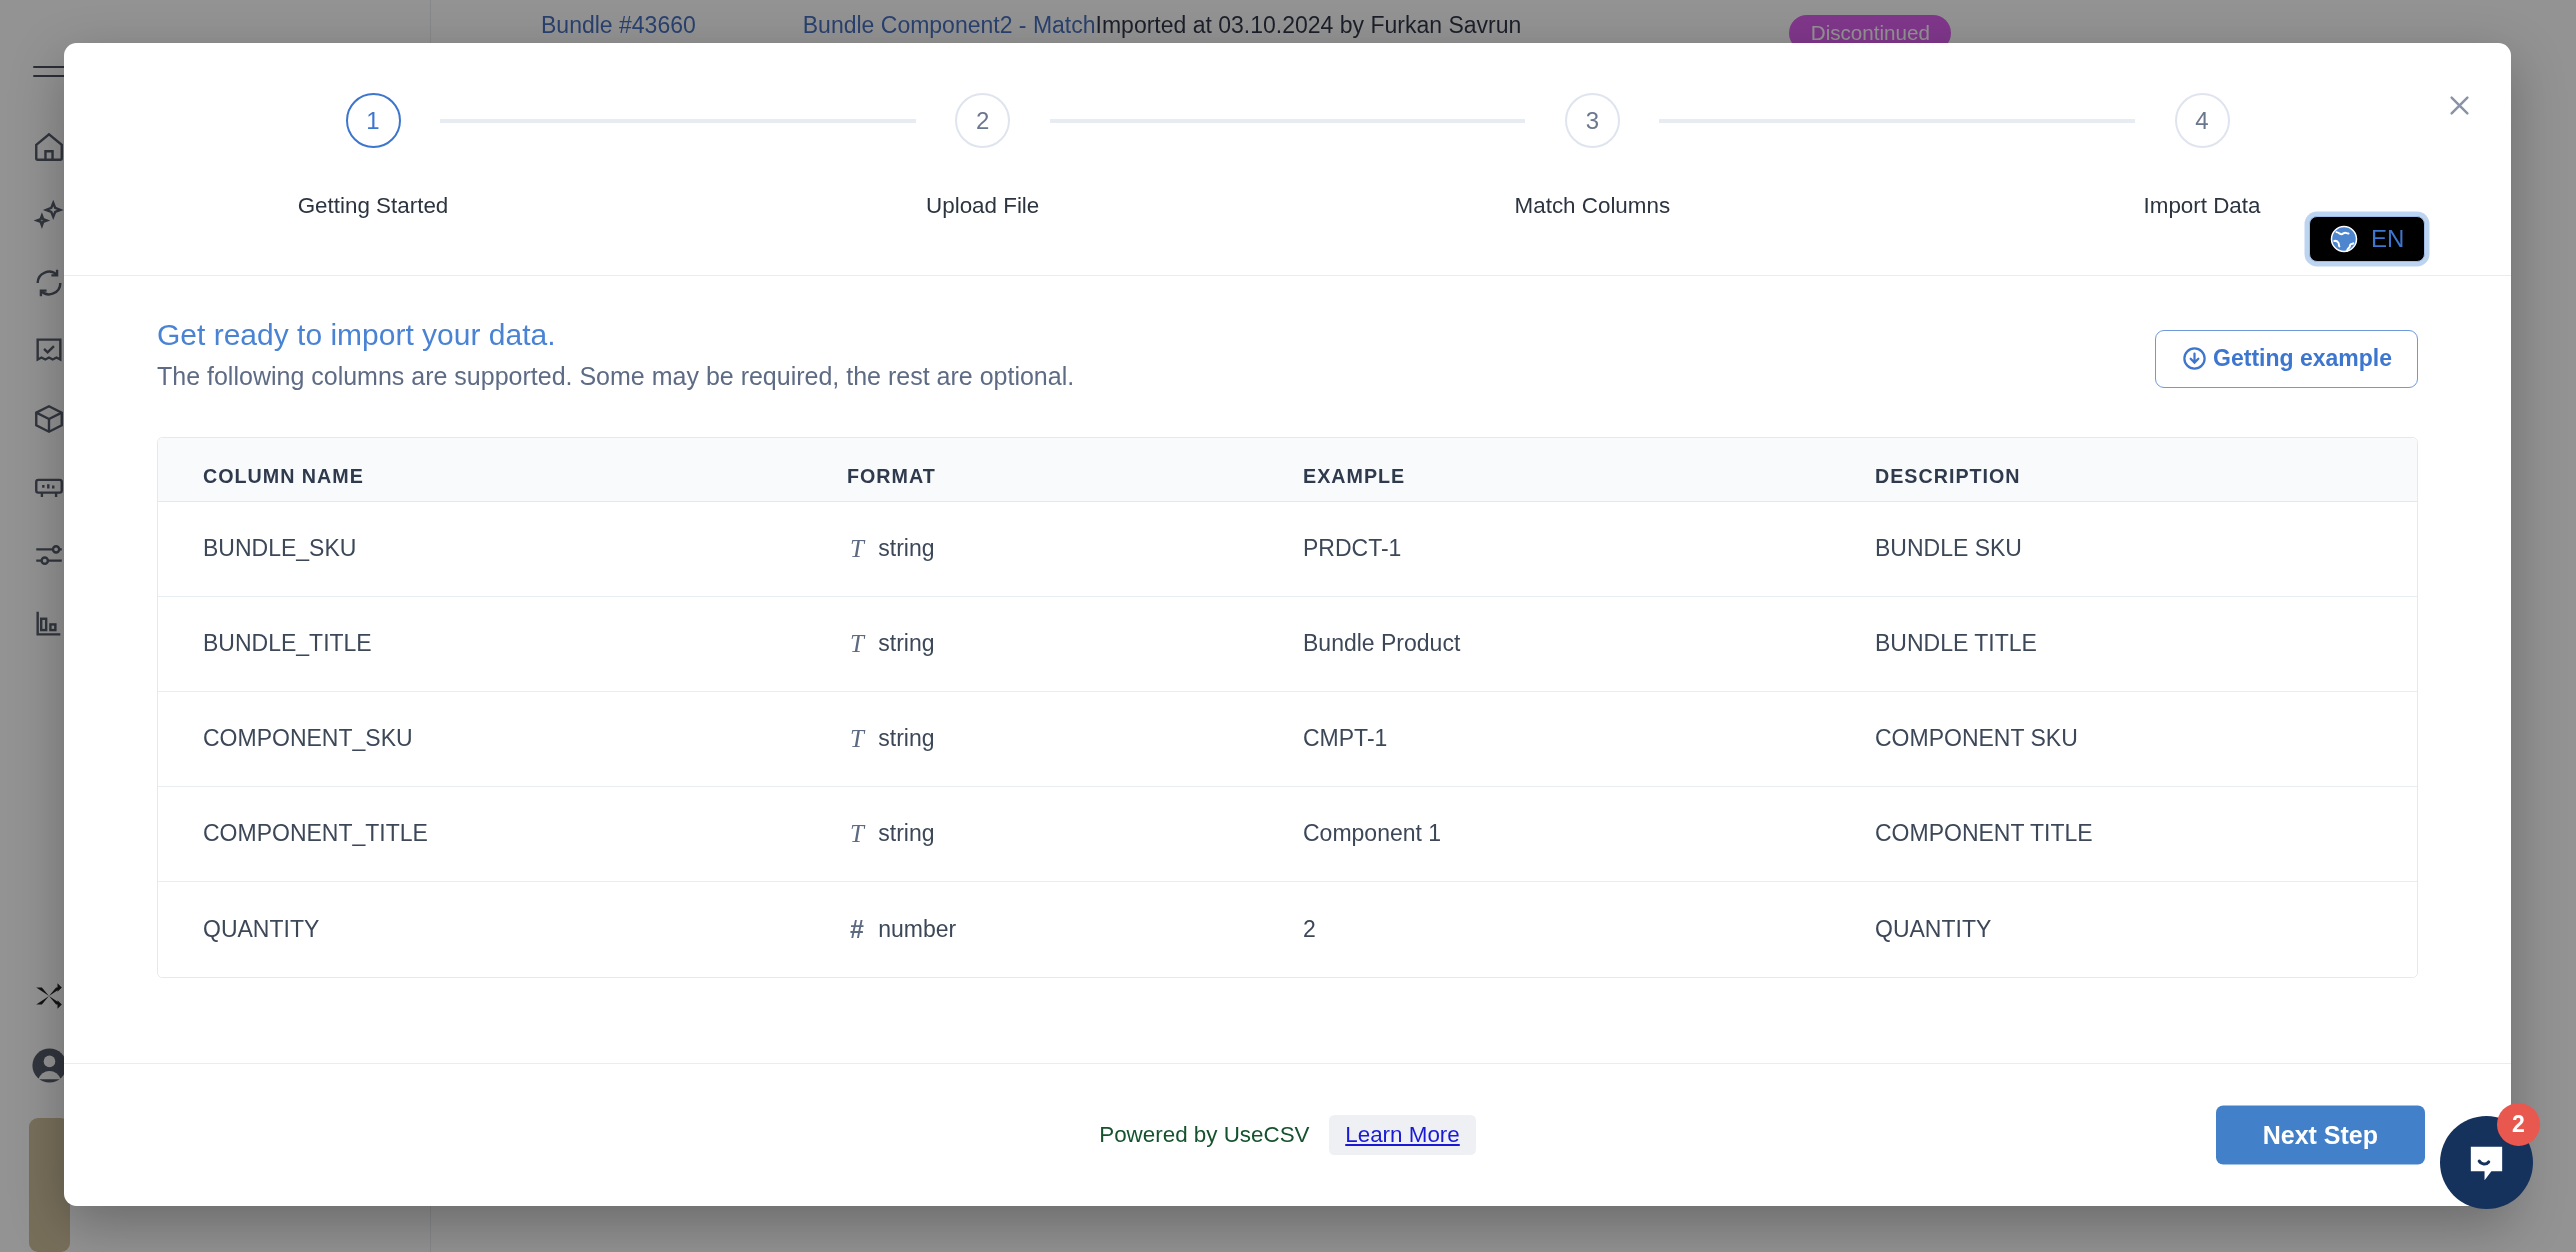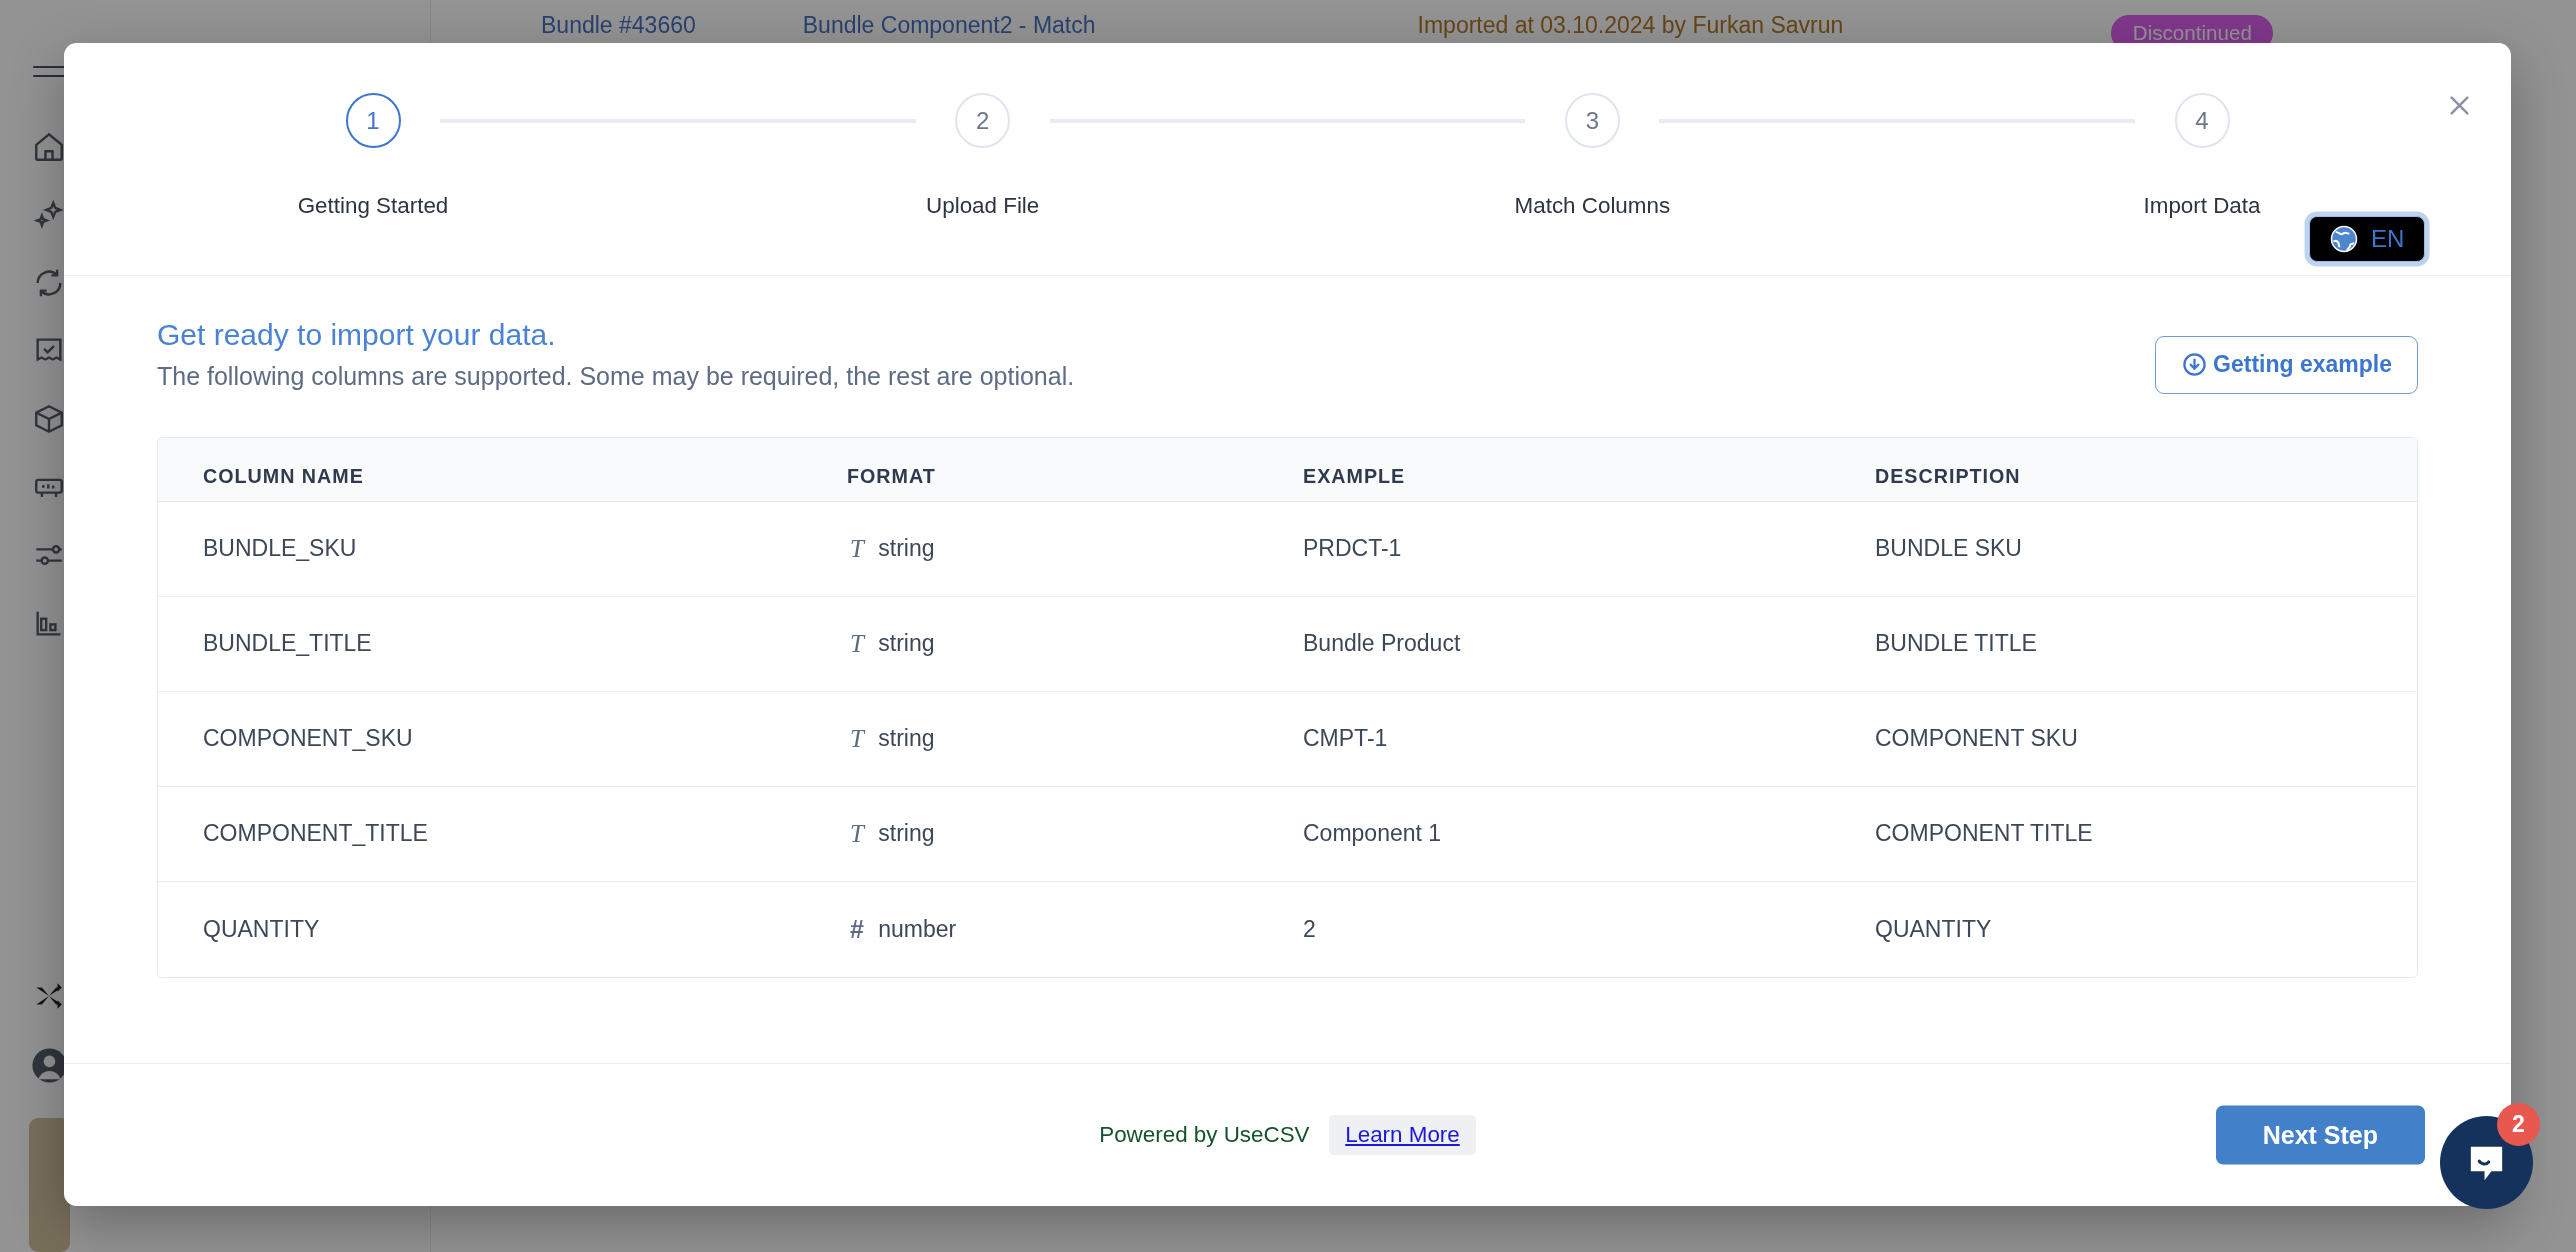--- a/index.html
+++ b/index.html
@@ -53,21 +53,21 @@
   #app-topbar {
     position: absolute; left: 0; top: 0; right: 0; height: 50px;
     display: flex; align-items: center;
     font-size: 23px;
   }
   .tb-link {
     color: #2c5bb5; margin-left: 107px; white-space: nowrap;
   }
   .tb-link.first { margin-left: 109px; }
   .tb-imported {
-    color: #a16207; margin-left: 322px; white-space: nowrap;
+    color: #0f172a; white-space: nowrap;
   }
   .tb-badge {
     margin-left: 268px;
     background: #d946ef; color: #ffffff;
     font-size: 20.6px; padding: 6.3px 21.5px; border-radius: 19.7px;
     white-space: nowrap;
     margin-top: 16px;
   }
 
   
@@ -130,21 +130,21 @@
     margin-top: 26px;
   }
 
   
   #modal-body {
     flex: 1 1 auto;
     padding: 39px 93px 0 93px;
     overflow: hidden;
   }
   #intro-row {
-    display: flex; align-items: flex-end; justify-content: space-between;
+    display: flex; align-items: center; justify-content: space-between;
   }
   #intro-title {
     font-size: 30px; color: #4a83d4; font-weight: 400; line-height: 1.35;
   }
   #intro-sub {
     font-size: 25px; color: #5e6b85; margin-top: 4.5px; line-height: 1.35;
   }
   #download-example {
     border: 1.8px solid #6e9ad9; color: #3d76ce;
     background: #ffffff; border-radius: 9px;

